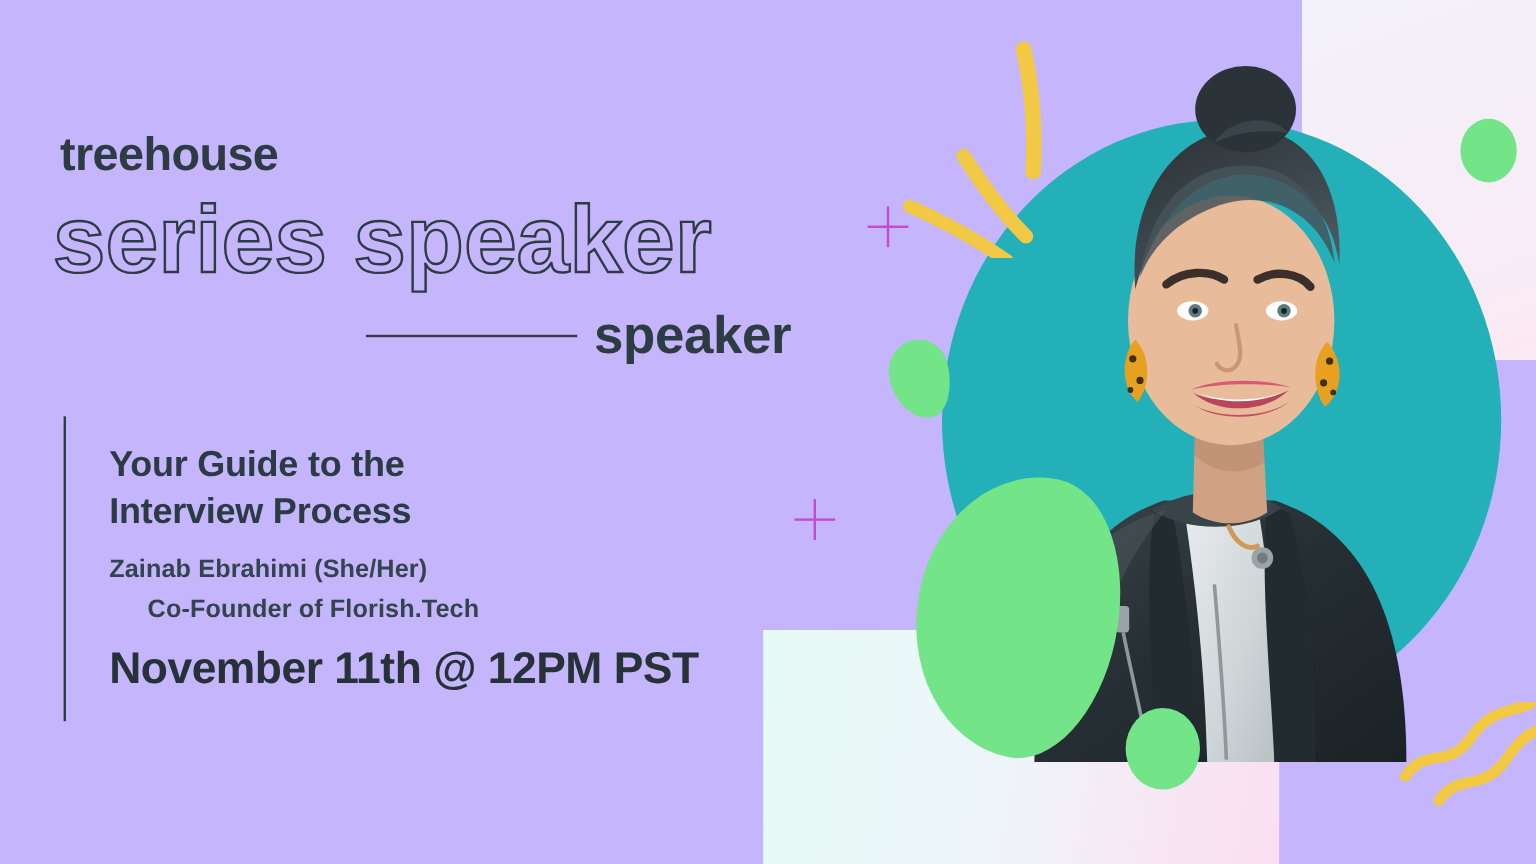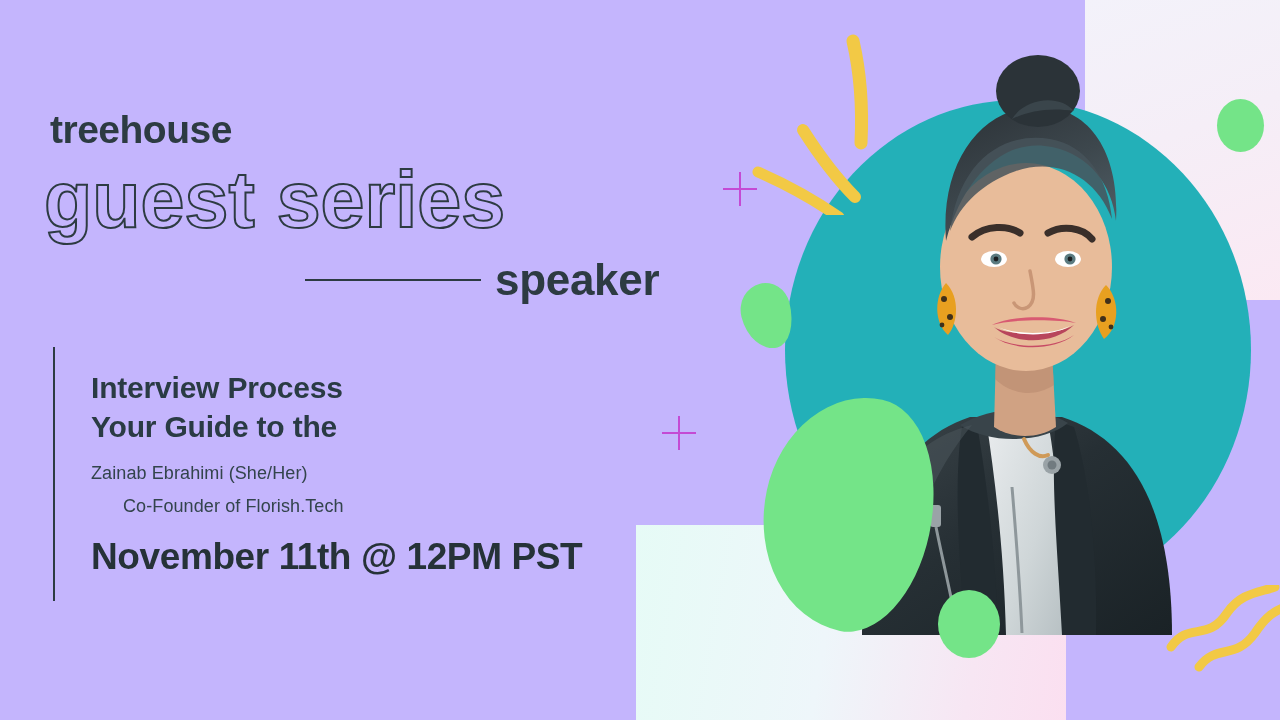--- a/index.html
+++ b/index.html
@@ -124,22 +124,22 @@
     width: 430px;
     font-size: 30px;
     font-weight: 700;
     line-height: 1.31;
     color: #2a3b44;
     letter-spacing: -0.2px;
   }
 
   #speaker-name, #speaker-role {
     left: 91px;
-    font-size: 18px;
-    font-weight: 400;
+    font-size: 21px;
+    font-weight: 700;
     color: #33444c;
     letter-spacing: 0.1px;
   }
   #speaker-name { top: 463px; }
   #speaker-role { top: 496px; margin-left: 32px; }
 
   #event-datetime {
     left: 91px; top: 536px;
     font-size: 37px;
     font-weight: 700;
@@ -274,31 +274,31 @@
 
   <div class="layer" id="yellow-squiggles">
     <svg width="120" height="90" viewBox="0 0 120 90" fill="none">
       <path d="M6 62 C24 36, 42 58, 62 28 C76 8, 92 8, 110 2" stroke="#f2c945" stroke-width="9" stroke-linecap="round"></path>
       <path d="M34 82 C52 58, 70 76, 90 48 C102 30, 110 26, 120 22" stroke="#f2c945" stroke-width="9" stroke-linecap="round"></path>
     </svg>
   </div>
 
   <div class="layer" id="brand-wordmark">treehouse</div>
 
-  <div class="layer" id="headline-outline">guest series</div>
+  <div class="layer" id="headline-outline">series speaker</div>
 
   <div class="layer" id="series-rule"></div>
 
   <div class="layer" id="series-word">speaker</div>
 
   <div class="layer" id="accent-rule"></div>
 
   <div class="layer" id="talk-title">
+    <div>Your Guide to the</div>
     <div>Interview Process</div>
-    <div>Your Guide to the</div>
   </div>
 
   <div class="layer" id="speaker-name">Zainab Ebrahimi (She/Her)</div>
 
   <div class="layer" id="speaker-role">Co-Founder of Florish.Tech</div>
 
   <div class="layer" id="event-datetime">November 11th @ 12PM PST</div>
 
 </div>
 

